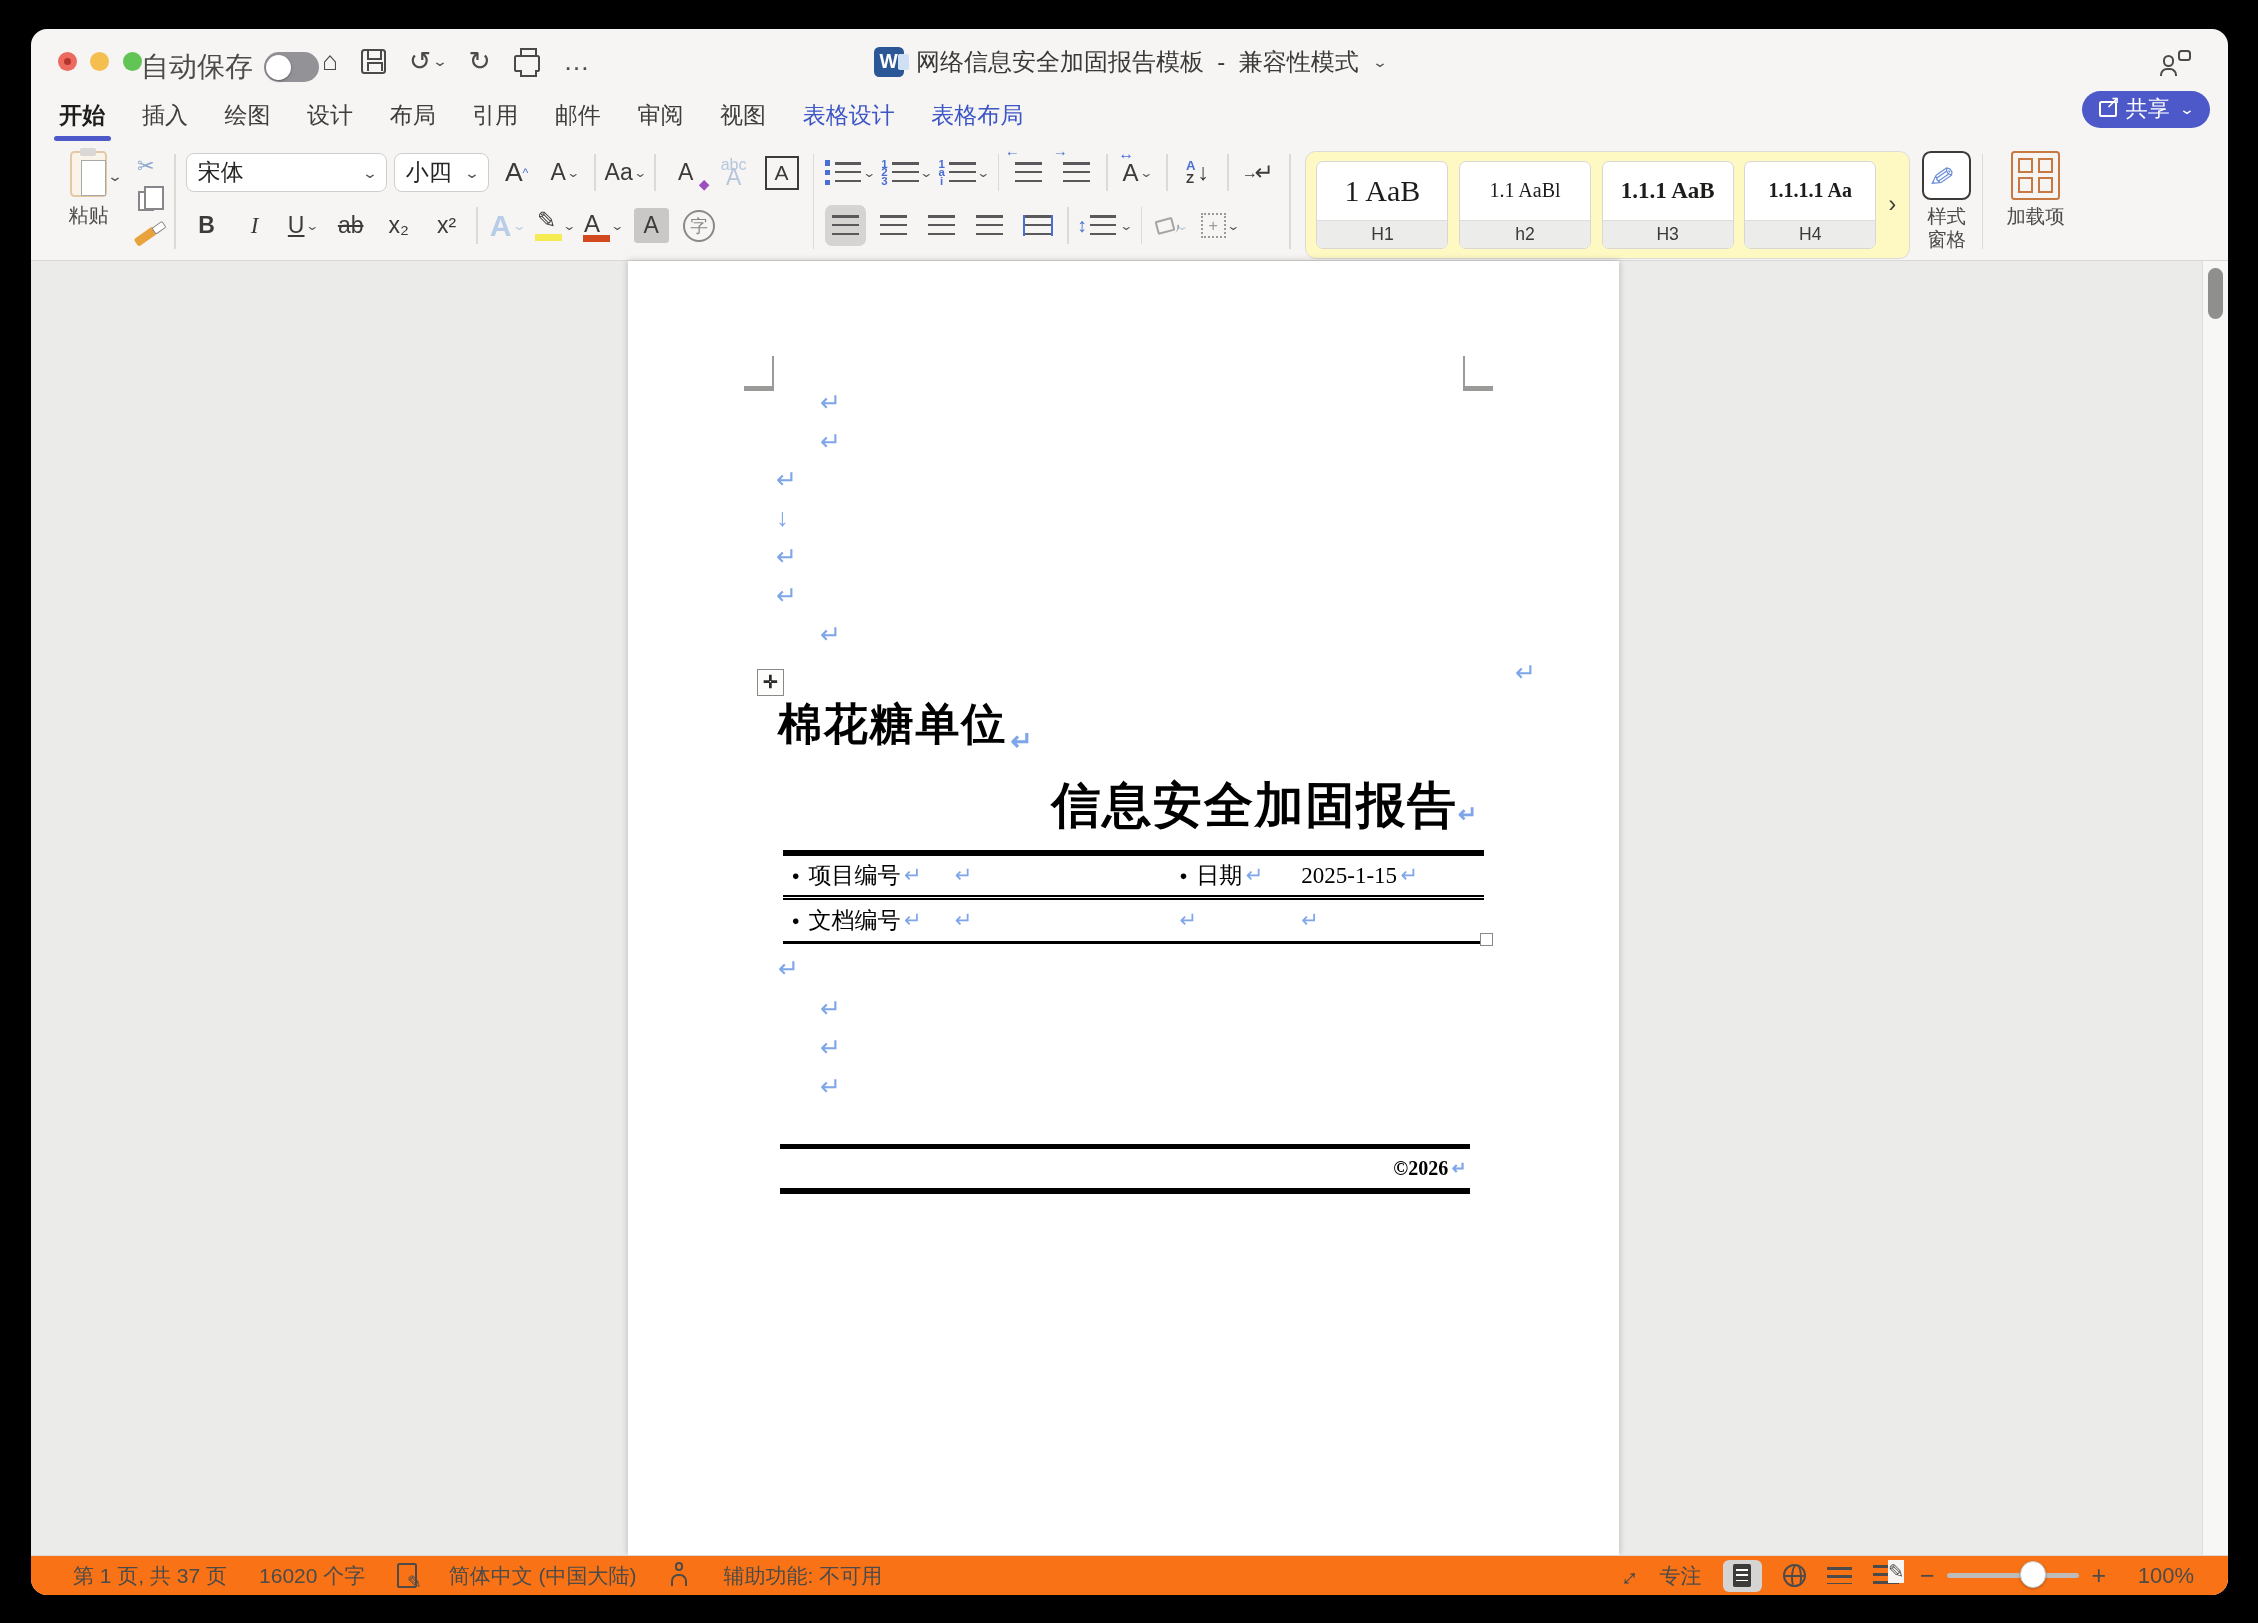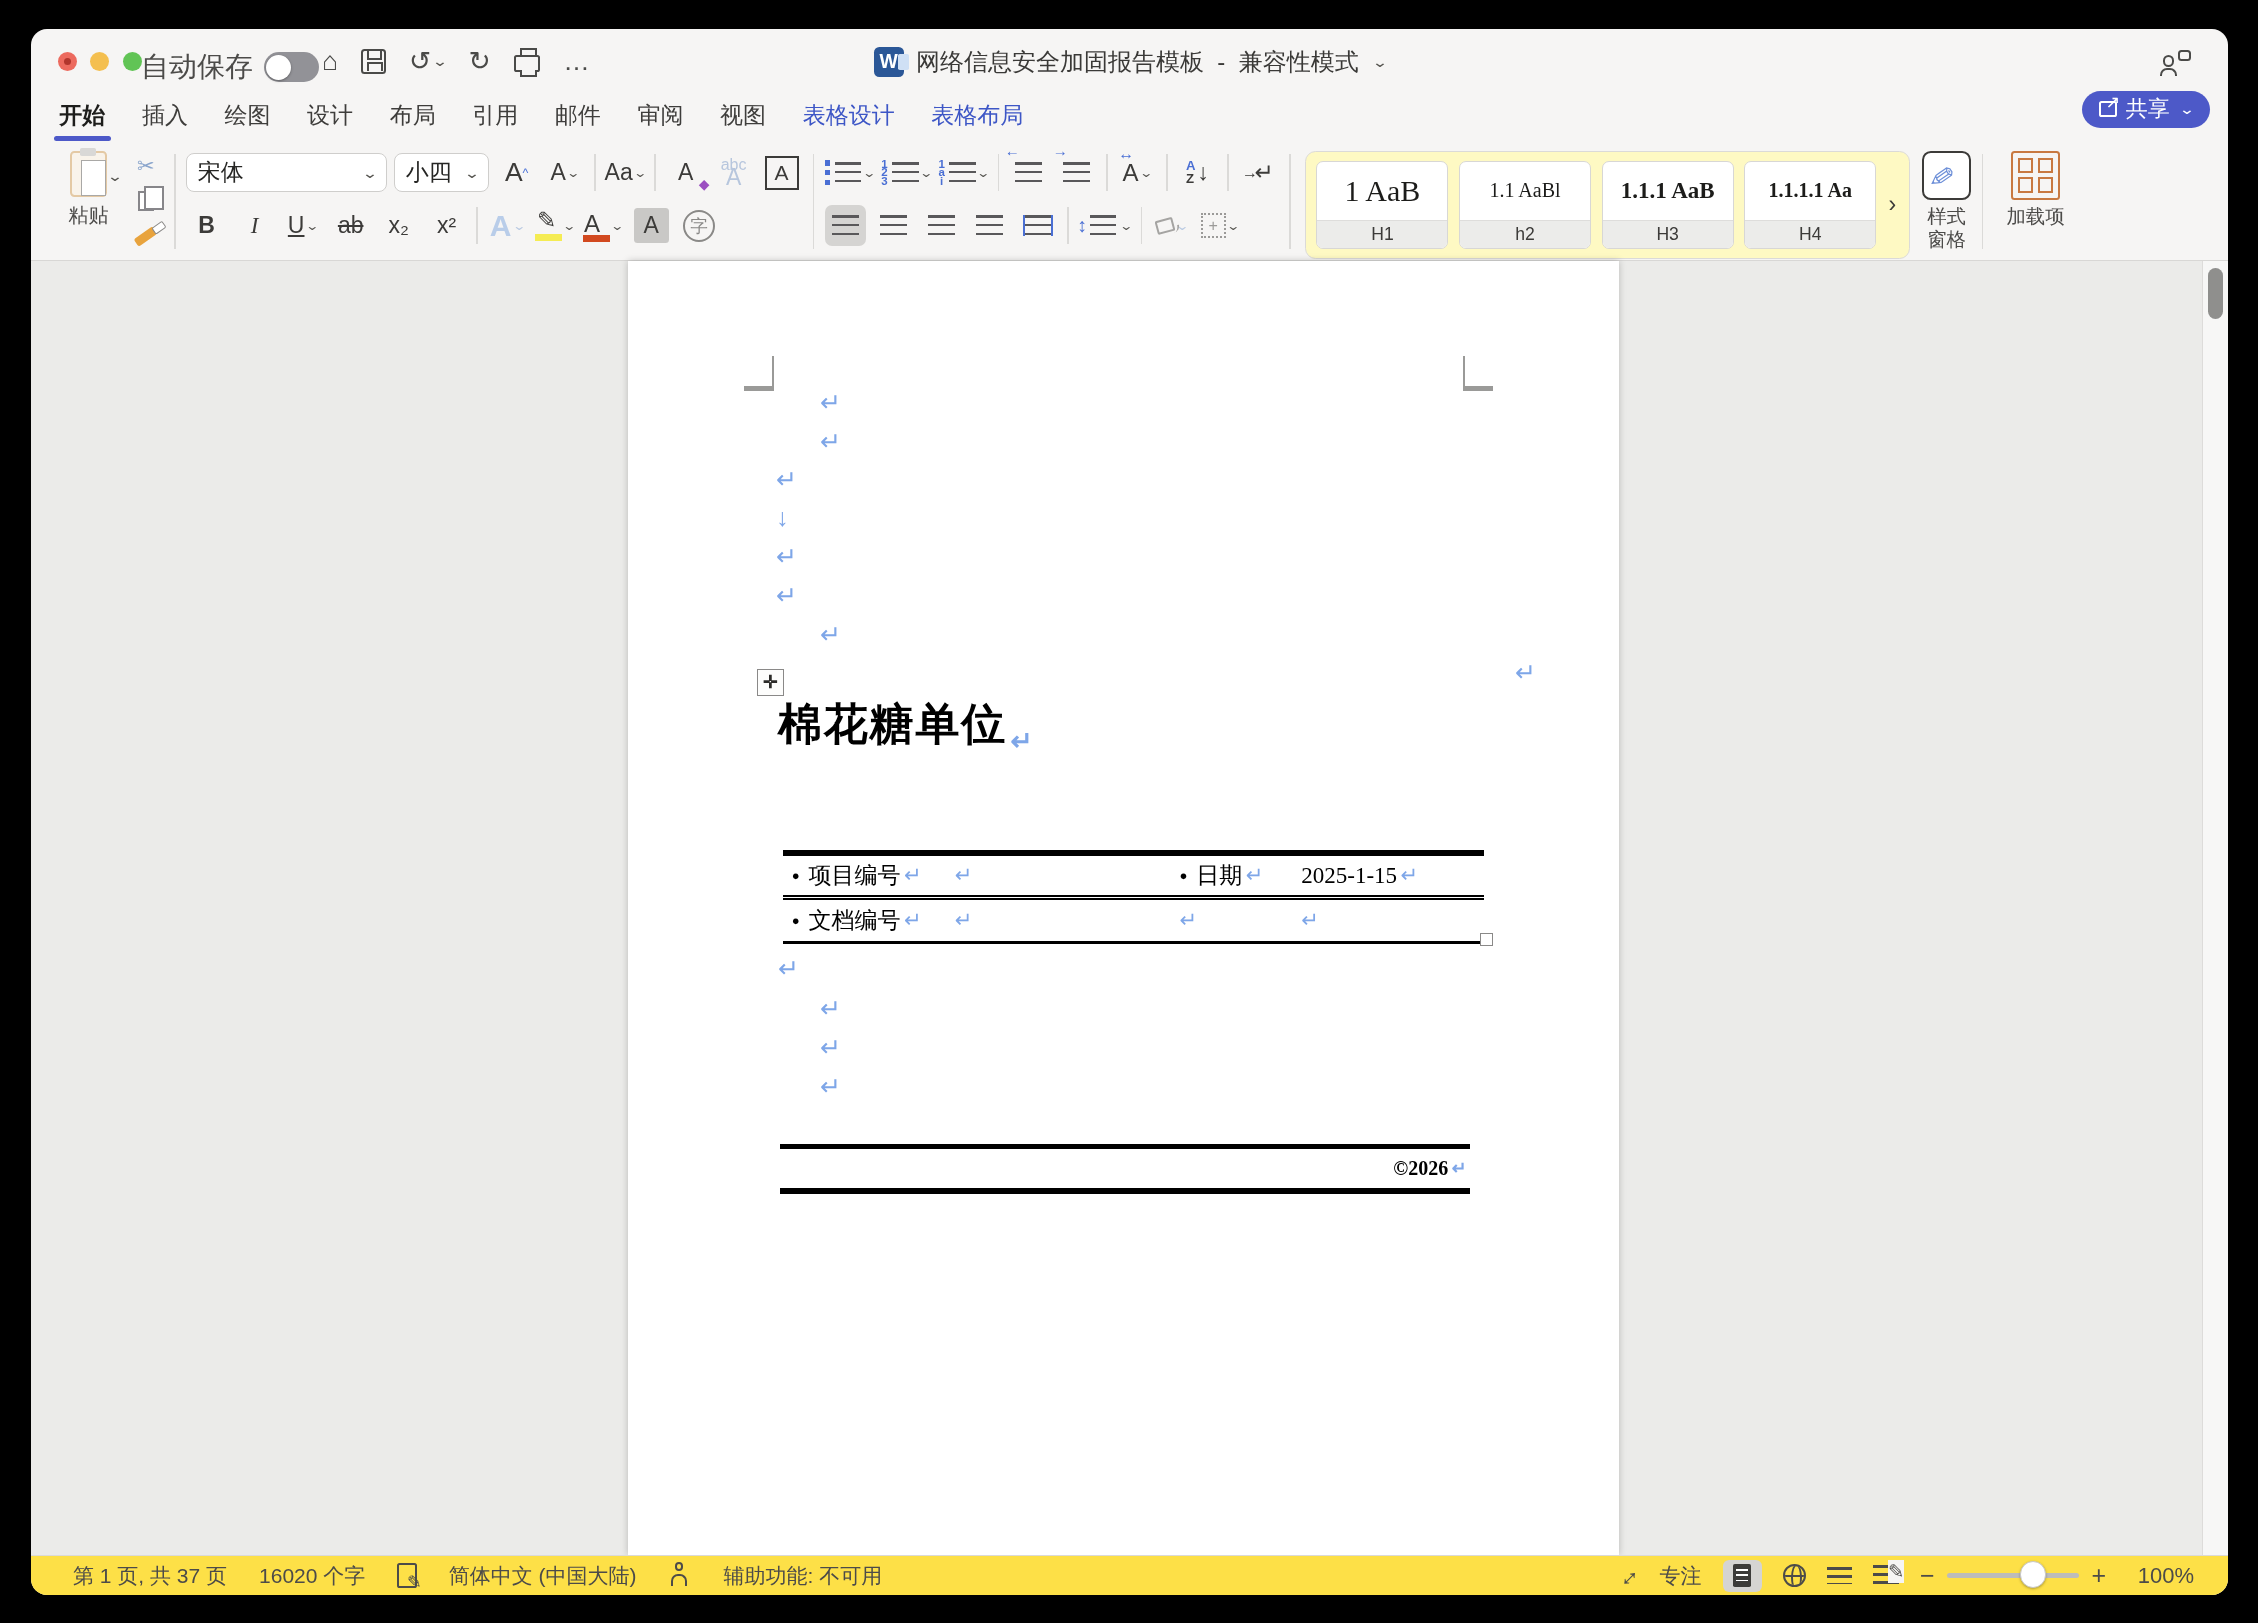--- a/index.html
+++ b/index.html
@@ -146,21 +146,21 @@
   .c1 { width:172px; padding-left:8.8px; } .c2 { width:225px; } .c3 { width:122px; } .c4 { width:183px; }
   .bullet { font-size:13.2px; margin-right:5.3px; }
   .tcell .mark { position:static; font-size:21px; }
   .resizer { position:absolute; left:852px; top:672px; width:13.2px; height:13.2px; background:#fff; border:1.8px solid #8a8988; }
   .footerblk { position:absolute; left:152px; top:883px; width:690px; }
   .fline { height:5.3px; background:#000; }
   .frow { height:39px; display:flex; align-items:center; justify-content:flex-end; gap:3.5px; padding-right:3.5px; font-family:"Liberation Serif",serif; font-size:20px; font-weight:bold; }
   .frow .mark { position:static; font-size:17.6px; }
 
   
-  .statusbar { position:absolute; left:0; right:0; bottom:0; height:40px; background:#fde047; border-top:1.8px solid #dbdad8; display:flex; align-items:center; font-size:21px; color:#4c4b49; padding:0 34px 0 42px; gap:32px; }
+  .statusbar { position:absolute; left:0; right:0; bottom:0; height:40px; background:#f97316; border-top:1.8px solid #dbdad8; display:flex; align-items:center; font-size:21px; color:#4c4b49; padding:0 34px 0 42px; gap:32px; }
   .sb-right { margin-left:auto; display:flex; align-items:center; gap:21px; }
   .proof-ic { width:19.4px; height:25px; border:2.2px solid #4c4b49; border-radius:2.6px; position:relative; }
   .proof-ic::after { content:"✎"; position:absolute; right:-7px; bottom:-7px; font-size:17.6px; }
   .acc-ic { position:relative; width:23px; height:26.5px; }
   .acc-ic .h { position:absolute; left:6.2px; top:0; width:8.8px; height:8.8px; border:2.2px solid #4c4b49; border-radius:50%; }
   .acc-ic .b { position:absolute; left:2.6px; top:11.5px; width:16px; height:12.4px; border:2.2px solid #4c4b49; border-bottom:none; border-radius:7px 7px 0 0; }
   .expand-ic { font-size:25px; transform:rotate(-45deg); display:inline-block; }
   .viewchip { width:39px; height:32px; border-radius:6.2px; background:#d5d4d2; display:flex; align-items:center; justify-content:center; }
   .pageview { width:17.6px; height:23px; background:#3c3b39; border-radius:1.8px; position:relative; }
   .pageview::after { content:""; position:absolute; left:2.6px; top:5.3px; width:12.4px; height:12.4px; background:repeating-linear-gradient(#fff 0 1.8px, transparent 1.8px 5.3px); }
@@ -470,20 +470,23 @@
       <span class="mark" style="left:148px; top:322px;">↵</span>
       <span class="mark" style="left:192px; top:361px;">↵</span>
       <span class="mark" style="left:887px; top:399px;">↵</span>
 
       <div class="thandle">✛</div>
 
       <div class="company">
         <span>棉花糖单位</span>
           <span class="mark">↵</span>
       </div>
+      <div class="dtitle">
+        <span>信息安全加固报告</span><span class="mark">↵</span>
+      </div>
 
       <div class="dtable">
         <div class="trow first">
           <div class="tcell c1">
               <span class="bullet">●</span>
               <span>项目编号</span>
               <span class="mark">↵</span>
             </div>
           <div class="tcell c2">
               <span class="mark">↵</span>

